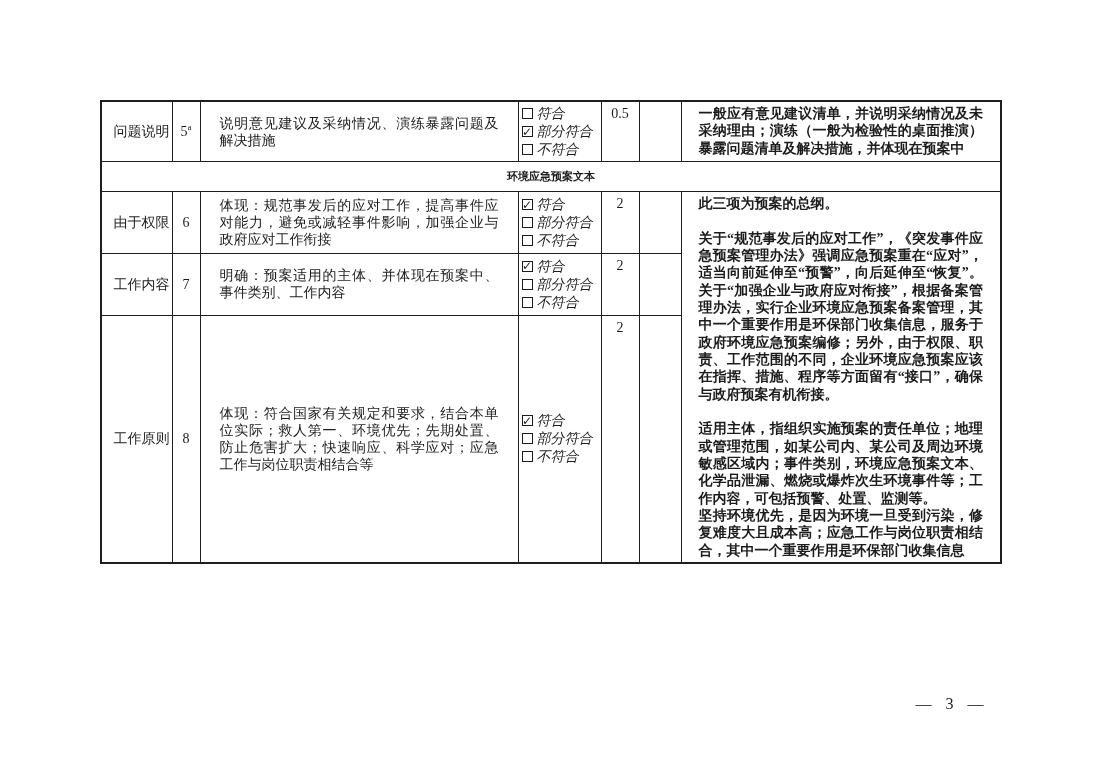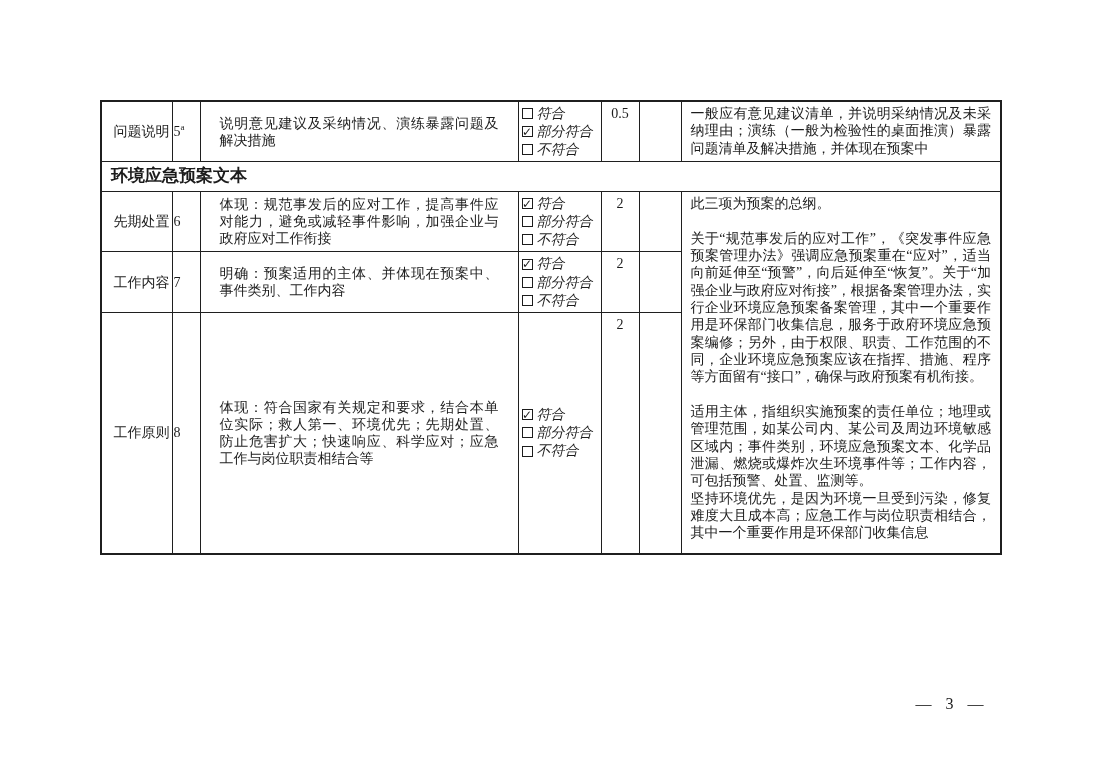--- a/index.html
+++ b/index.html
@@ -23,37 +23,38 @@
   }
   .eval-table td {
     border: 1px solid #1f1f1f;
     padding: 2px 19px;
     font-size: 14px;
     line-height: 1.22;
     vertical-align: middle;
     overflow: hidden;
   }
   td.label-cell { text-align: right; padding: 2px 2px; }
-  td.num-cell { text-align: left; padding: 2px 1px; }
+  td.num-cell { text-align: center; padding: 2px 1px; }
   td.desc-cell { text-align: justify; text-justify: inter-character; }
   td.options-cell { padding: 2px 3px; font-style: italic; }
   td.score-cell { vertical-align: top; text-align: center; padding: 3px 4px; }
   td.empty-cell { }
   td.comment-cell {
     vertical-align: top;
     text-align: justify;
     text-justify: inter-character;
-    padding: 3px 9px;
+    padding: 3px 17px;
     line-height: 1.24;
+    font-weight: bold;
   }
   td.section-cell {
-    text-align: left;
+    text-align: center;
     font-weight: bold;
-    font-size: 17px;
-    padding: 2px 9px;
+    font-size: 11px;
+    padding: 2px 0;
   }
   .comment-cell p { margin: 0; }
   .comment-cell p.gap-after { margin-bottom: 17px; }
 
   .cb-line { display: flex; align-items: center; margin: 1px 0; white-space: nowrap; }
   .cb-box {
     width: 11px; height: 11px;
     border: 1.5px solid #1c1c1c;
     margin-right: 4px;
     flex: 0 0 auto;
@@ -114,21 +115,21 @@
       <td class="comment-cell">
         <p>一般应有意见建议清单，并说明采纳情况及未采纳理由；演练（一般为检验性的桌面推演）暴露问题清单及解决措施，并体现在预案中</p>
       </td>
     </tr>
 
     <tr style="height:30px">
       <td class="section-cell" colspan="7">环境应急预案文本</td>
     </tr>
 
     <tr style="height:55px">
-      <td class="label-cell">先期处置</td>
+      <td class="label-cell">由于权限</td>
       <td class="num-cell"><span>6</span><sup></sup></td>
       <td class="desc-cell">体现：规范事发后的应对工作，提高事件应对能力，避免或减轻事件影响，加强企业与政府应对工作衔接</td>
       <td class="options-cell">
         <div class="cb-line">
               <span class="cb-box checked">✓</span>
               <span>符合</span>
             </div>
         <div class="cb-line">
               <span class="cb-box"></span>
               <span>部分符合</span>

